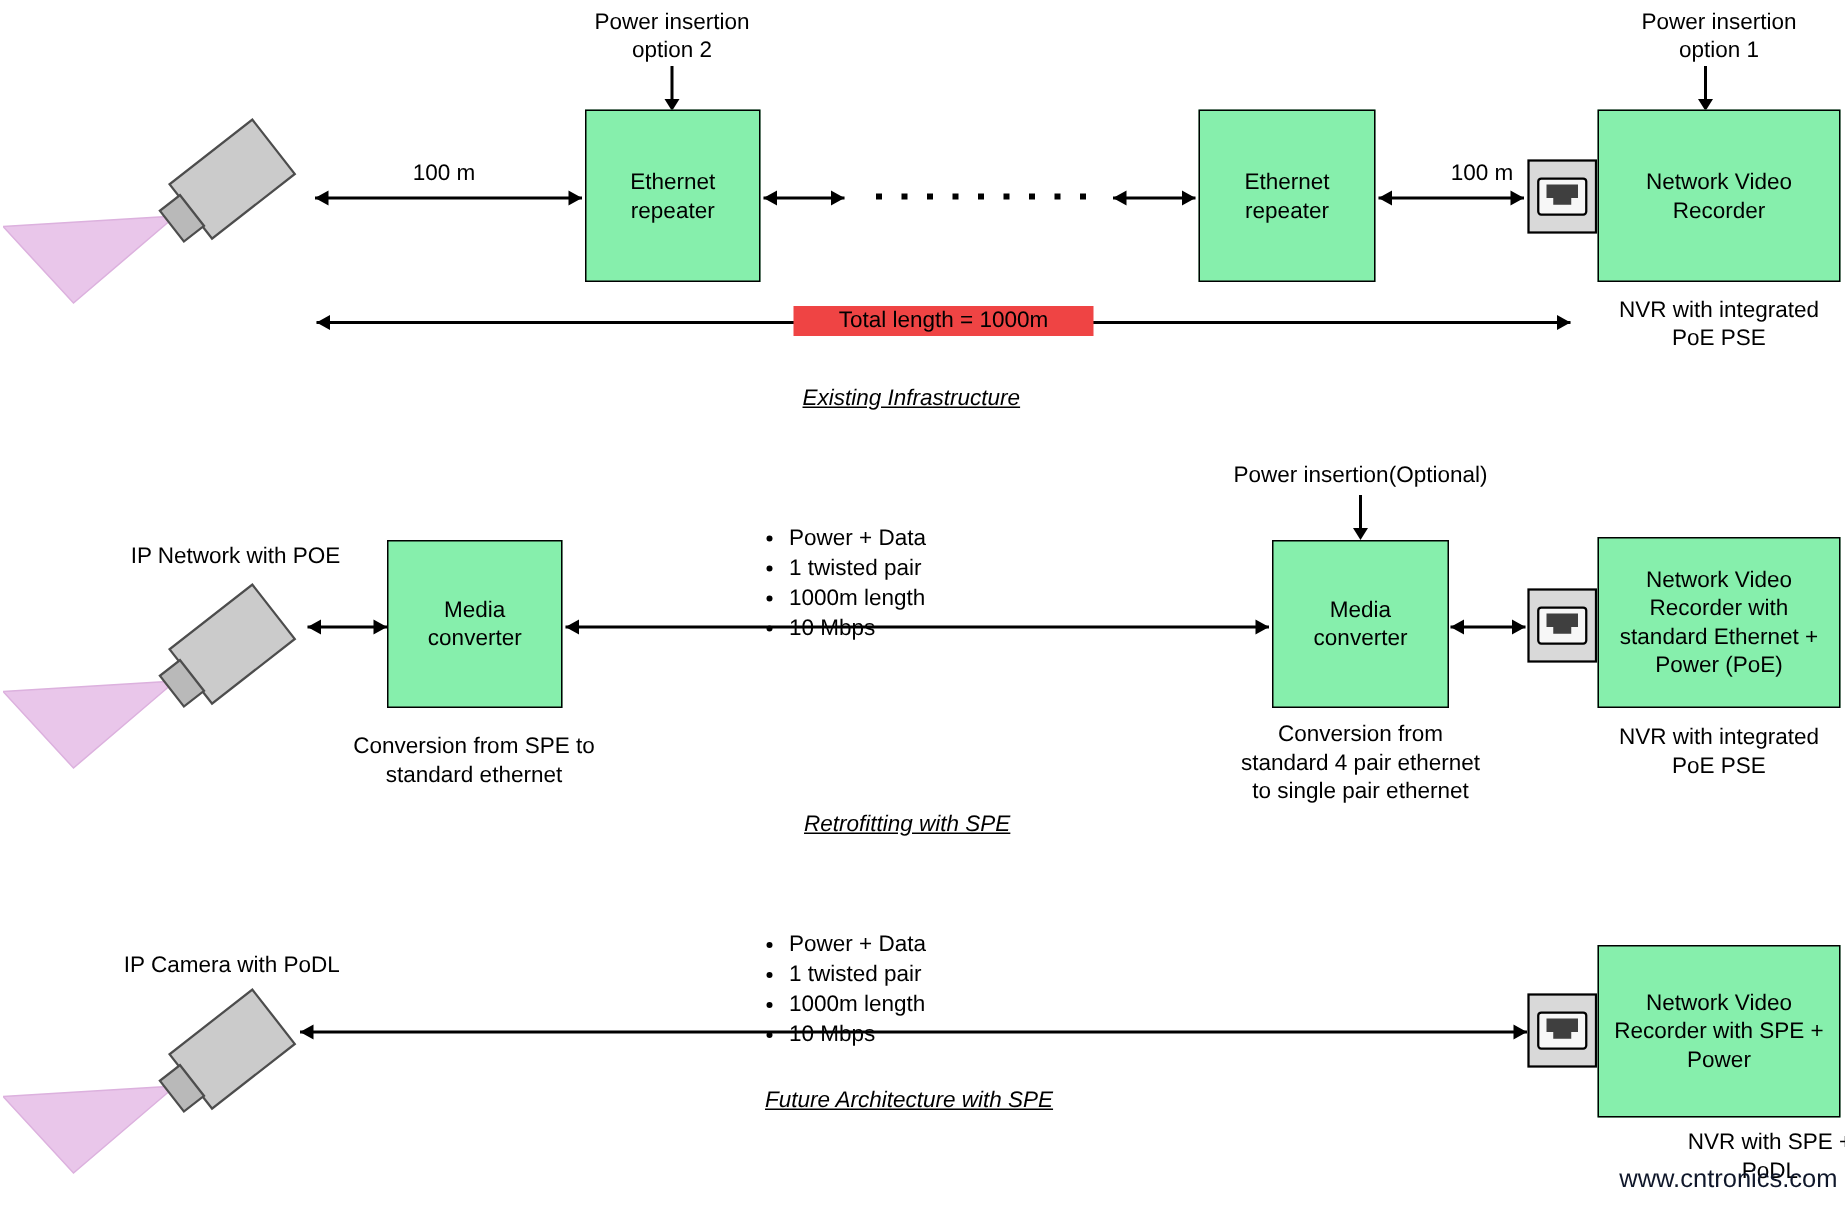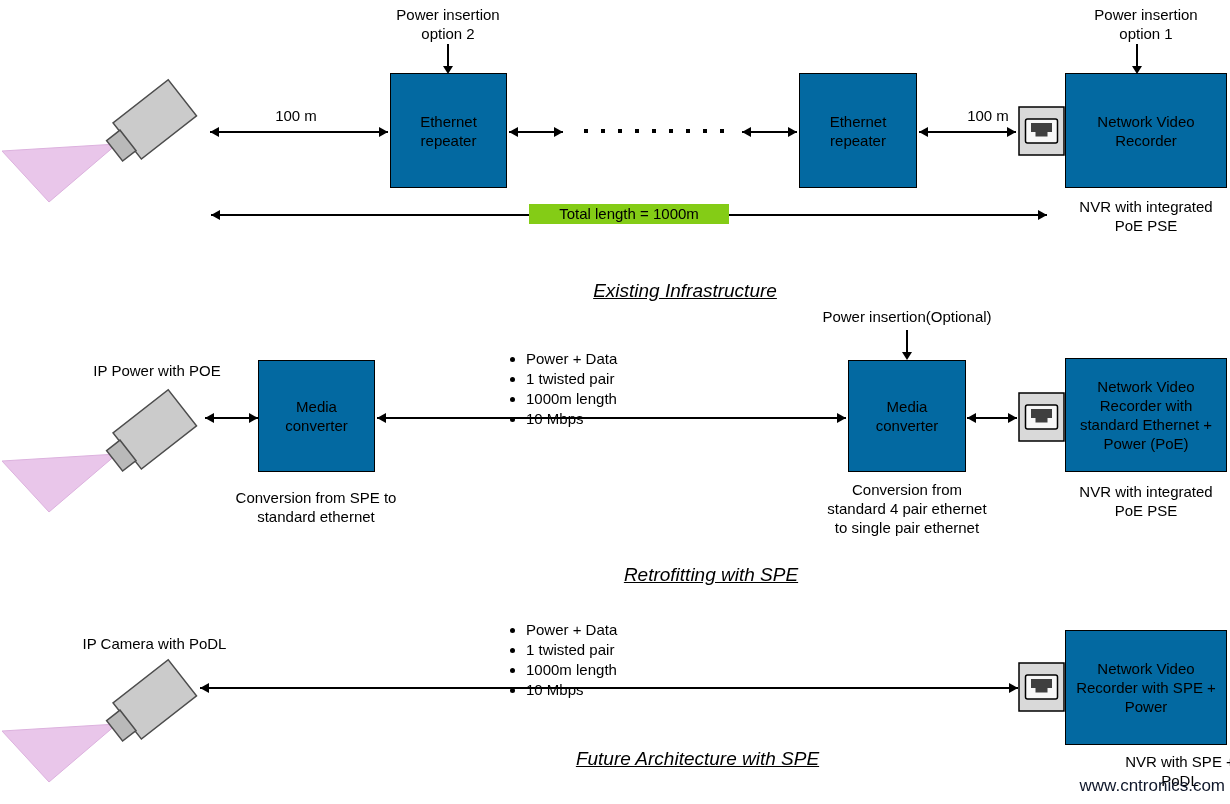--- a/index.html
+++ b/index.html
@@ -3,37 +3,37 @@
 <meta charset="utf-8">
 <style>
   * { box-sizing: border-box; margin: 0; padding: 0; }
   html,body { background:#fff; }
   body { font-family:"Liberation Sans","DejaVu Sans",sans-serif; color:#000; }
   .stage { position:relative; width:1230px; height:804px; background:#fff; overflow:hidden;
            font-size:15px; line-height:19px; }
   .abs { position:absolute; }
   .lbl { text-align:center; }
   .ml  { white-space:pre-line; }
-  .box { position:absolute; border:1.6px solid #000; background:#0369a1;
+  .box { position:absolute; border:1.6px solid #000; background:#86efac;
          display:flex; align-items:center; justify-content:center; text-align:center; }
   .title { position:absolute; font-style:italic; text-decoration:underline;
-           font-size:19px; line-height:21px; text-align:center;margin-top:25px; }
+           font-size:15px; line-height:21px; text-align:left; }
   .harrow { position:absolute; height:2px; background:#000; }
   .harrow::before { content:""; position:absolute; left:0; top:-4px; width:0; height:0;
                     border:5px solid transparent; border-left:0; border-right:9px solid #000; }
   .harrow::after  { content:""; position:absolute; right:0; top:-4px; width:0; height:0;
                     border:5px solid transparent; border-right:0; border-left:9px solid #000; }
   .varrow { position:absolute; width:2px; background:#000; }
   .varrow::after { content:""; position:absolute; left:-4px; bottom:-8px; width:0; height:0;
                    border:5px solid transparent; border-bottom:0; border-top:8px solid #000; }
   .dots { position:absolute; display:flex; gap:13px; align-items:center; justify-content:center; }
   .dot  { width:4px; height:4px; background:#000; }
   ul.spec { position:absolute; margin:16px; padding-left:28px; list-style:disc; }
   ul.spec li { margin:1px 0; }
-  .measure-label { position:absolute; background:#84cc16; padding:0 8px; text-align:center;
+  .measure-label { position:absolute; background:#ef4444; padding:0 8px; text-align:center;
                    line-height:20px; }
   .watermark { position:absolute; font-size:17px; color:#0f172a; text-align:right; }
 </style>
 </head>
 <body>
 
 <div class="stage">
 
   <svg width="0" height="0" style="position:absolute" aria-hidden="true">
     <defs>
@@ -108,21 +108,21 @@
 PoE PSE</div>
 
   <div class="harrow" style="left:211px;top:214px;width:836px"></div>
   <div class="measure-label" style="left:529px;top:204px;width:200px">Total length = 1000m</div>
 
   <div class="title" style="left:535px;top:255px;width:300px">Existing Infrastructure</div>
 
   <div class="abs lbl" style="left:797px;top:307px;width:220px">Power insertion(Optional)</div>
   <div class="varrow" style="left:906px;top:330px;height:22px"></div>
 
-  <div class="abs lbl" style="left:62px;top:361px;width:190px">IP Power with POE</div>
+  <div class="abs lbl" style="left:62px;top:361px;width:190px">IP Network with POE</div>
   <svg class="abs" style="left:2px;top:388px" width="212" height="126">
       <use href="#camera-sym"></use>
     </svg>
 
   <div class="harrow" style="left:205px;top:417px;width:53px"></div>
 
   <div class="box" style="left:258px;top:360px;width:117px;height:112px">
     <span class="ml">Media
 converter</span>
   </div>

